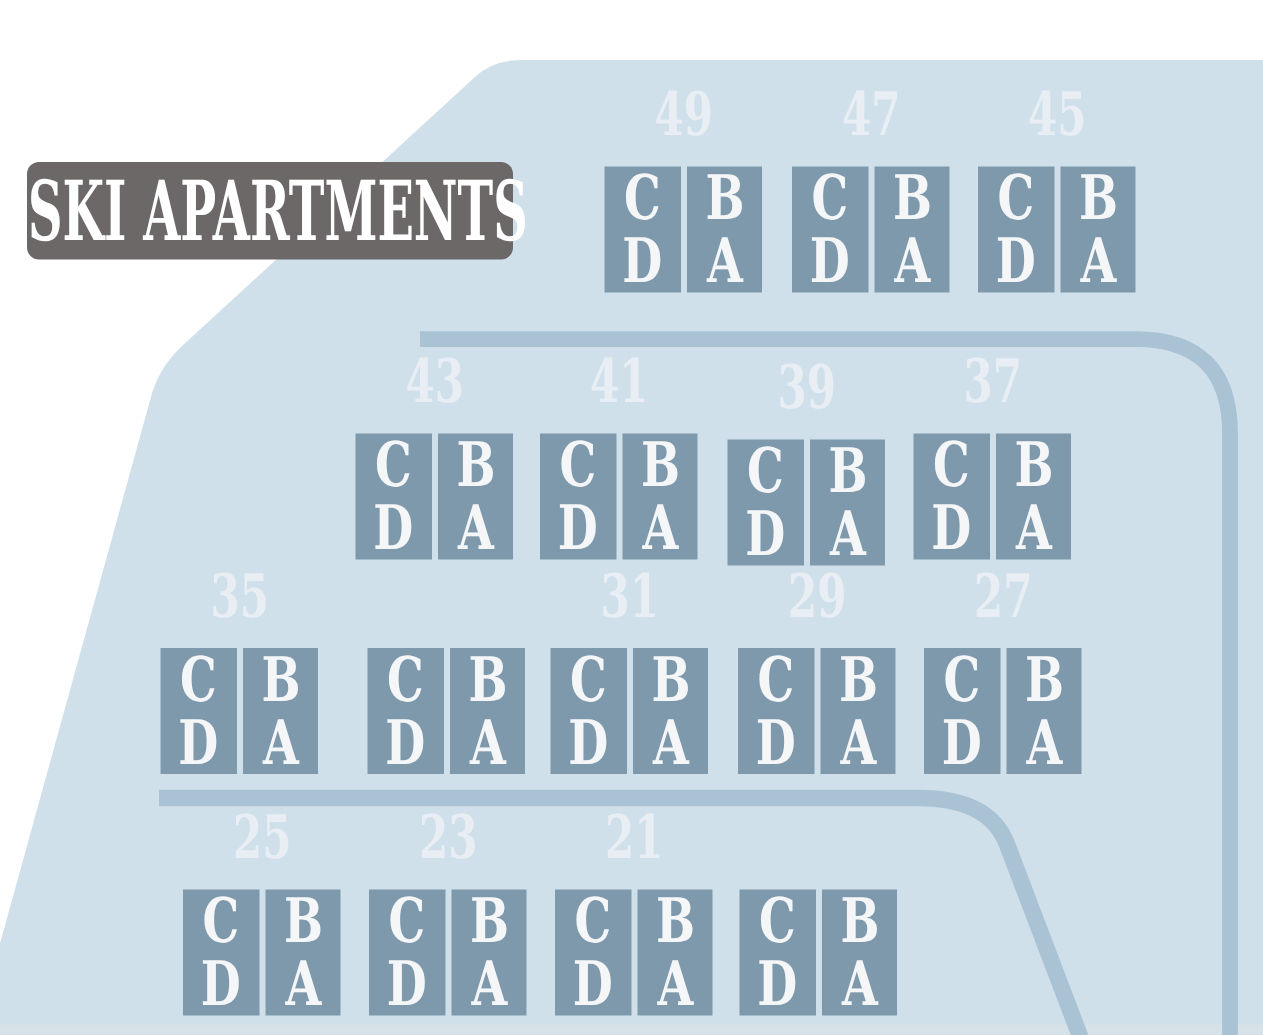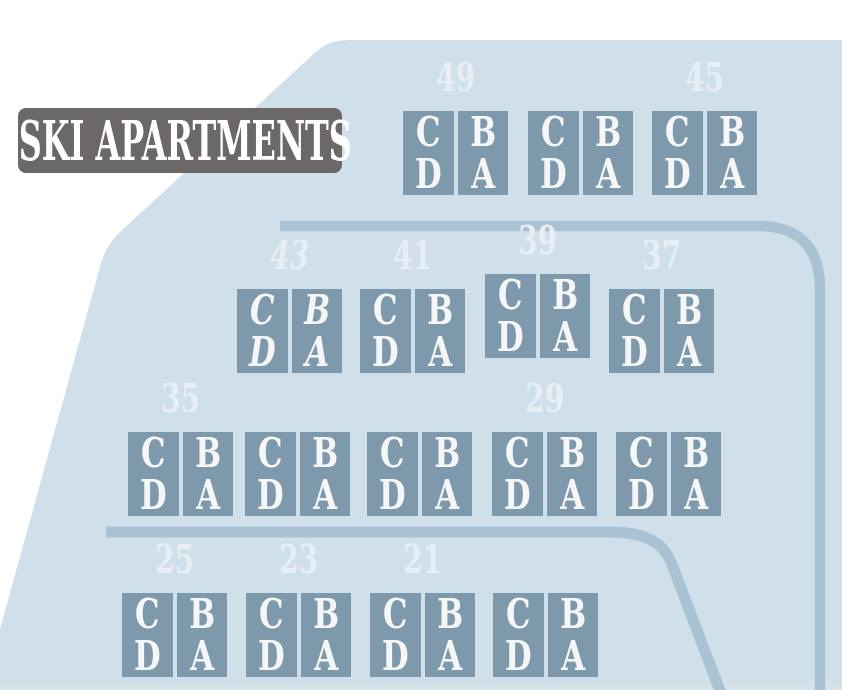--- a/index.html
+++ b/index.html
@@ -80,20 +80,23 @@
         <span class="unit u1">D</span>
       </div>
       <div class="block">
         <span class="unit u2">B</span>
         <span class="unit u3">A</span>
       </div>
     </div>
   </div>
 
   <div class="building" style="left: 528px; top: 58px;">
+    <div class="bnum">
+          <span>47</span>
+        </div>
     <div class="blocks">
       <div class="block">
         <span class="unit u0">C</span>
         <span class="unit u1">D</span>
       </div>
       <div class="block">
         <span class="unit u2">B</span>
         <span class="unit u3">A</span>
       </div>
     </div>
@@ -108,21 +111,21 @@
         <span class="unit u0">C</span>
         <span class="unit u1">D</span>
       </div>
       <div class="block">
         <span class="unit u2">B</span>
         <span class="unit u3">A</span>
       </div>
     </div>
   </div>
 
-  <div class="building" style="left: 237px; top: 236px; font-style: italic;">
+  <div class="building" style="left: 237px; top: 236px;">
     <div class="bnum">
           <span>43</span>
         </div>
     <div class="blocks">
       <div class="block">
         <span class="unit u0">C</span>
         <span class="unit u1">D</span>
       </div>
       <div class="block">
         <span class="unit u2">B</span>
@@ -140,21 +143,21 @@
         <span class="unit u0">C</span>
         <span class="unit u1">D</span>
       </div>
       <div class="block">
         <span class="unit u2">B</span>
         <span class="unit u3">A</span>
       </div>
     </div>
   </div>
 
-  <div class="building" style="left: 485px; top: 221px;">
+  <div class="building" style="left: 485px; top: 240px;">
     <div class="bnum">
           <span>39</span>
         </div>
     <div class="blocks">
       <div class="block">
         <span class="unit u0">C</span>
         <span class="unit u1">D</span>
       </div>
       <div class="block">
         <span class="unit u2">B</span>
@@ -172,21 +175,21 @@
         <span class="unit u0">C</span>
         <span class="unit u1">D</span>
       </div>
       <div class="block">
         <span class="unit u2">B</span>
         <span class="unit u3">A</span>
       </div>
     </div>
   </div>
 
-  <div class="building" style="left: 128px; top: 379px;">
+  <div class="building" style="left: 107px; top: 379px;">
     <div class="bnum">
           <span>35</span>
         </div>
     <div class="blocks">
       <div class="block">
         <span class="unit u0">C</span>
         <span class="unit u1">D</span>
       </div>
       <div class="block">
         <span class="unit u2">B</span>
@@ -202,20 +205,23 @@
         <span class="unit u1">D</span>
       </div>
       <div class="block">
         <span class="unit u2">B</span>
         <span class="unit u3">A</span>
       </div>
     </div>
   </div>
 
   <div class="building" style="left: 367px; top: 379px;">
+    <div class="bnum">
+          <span>31</span>
+        </div>
     <div class="blocks">
       <div class="block">
         <span class="unit u0">C</span>
         <span class="unit u1">D</span>
       </div>
       <div class="block">
         <span class="unit u2">B</span>
         <span class="unit u3">A</span>
       </div>
     </div>
@@ -231,20 +237,23 @@
         <span class="unit u1">D</span>
       </div>
       <div class="block">
         <span class="unit u2">B</span>
         <span class="unit u3">A</span>
       </div>
     </div>
   </div>
 
   <div class="building" style="left: 616px; top: 379px;">
+    <div class="bnum">
+          <span>27</span>
+        </div>
     <div class="blocks">
       <div class="block">
         <span class="unit u0">C</span>
         <span class="unit u1">D</span>
       </div>
       <div class="block">
         <span class="unit u2">B</span>
         <span class="unit u3">A</span>
       </div>
     </div>

